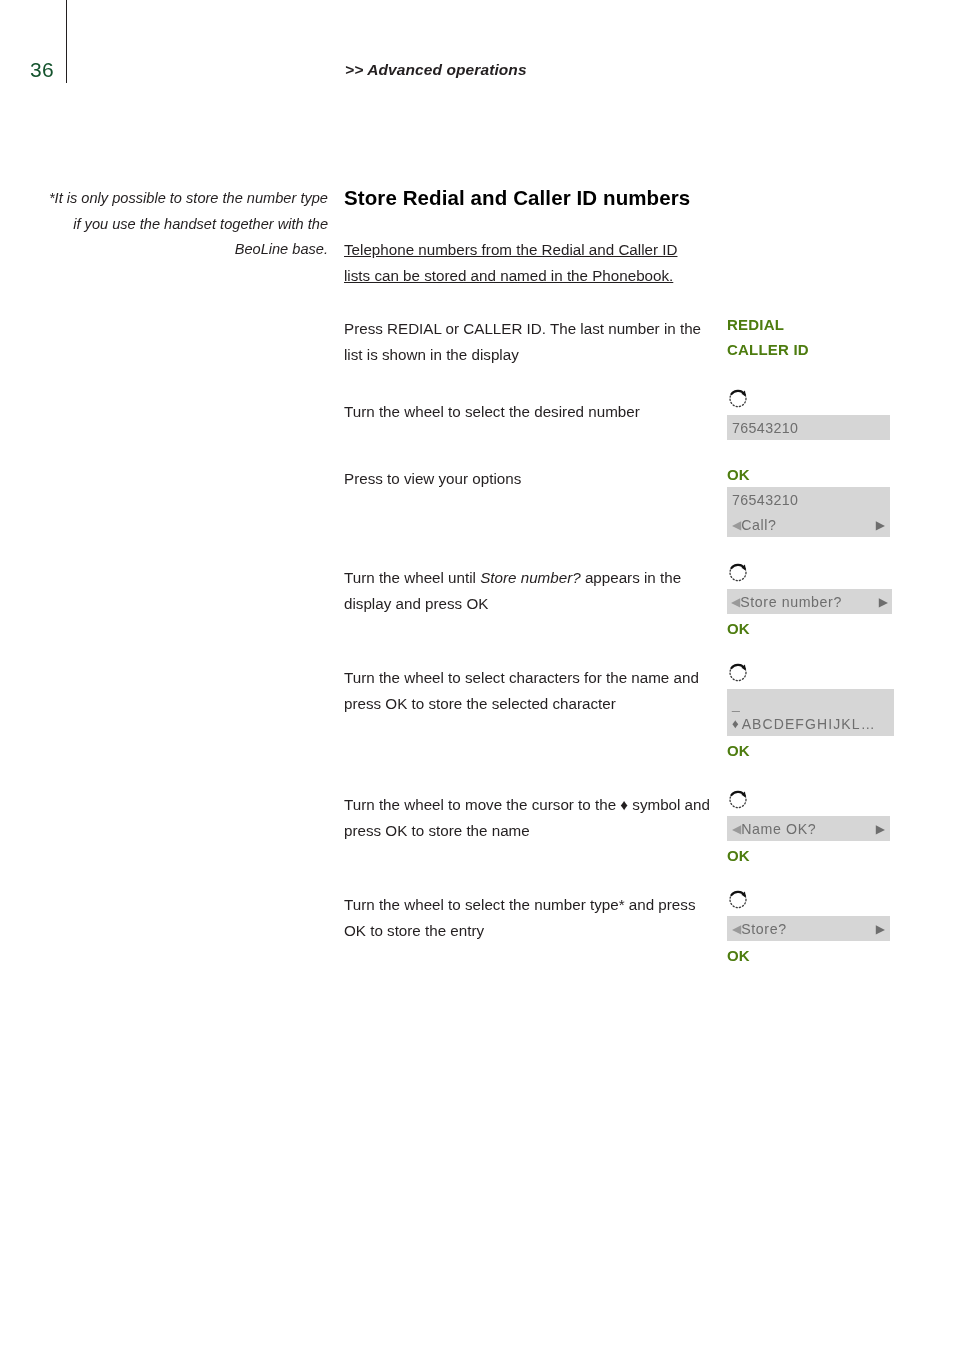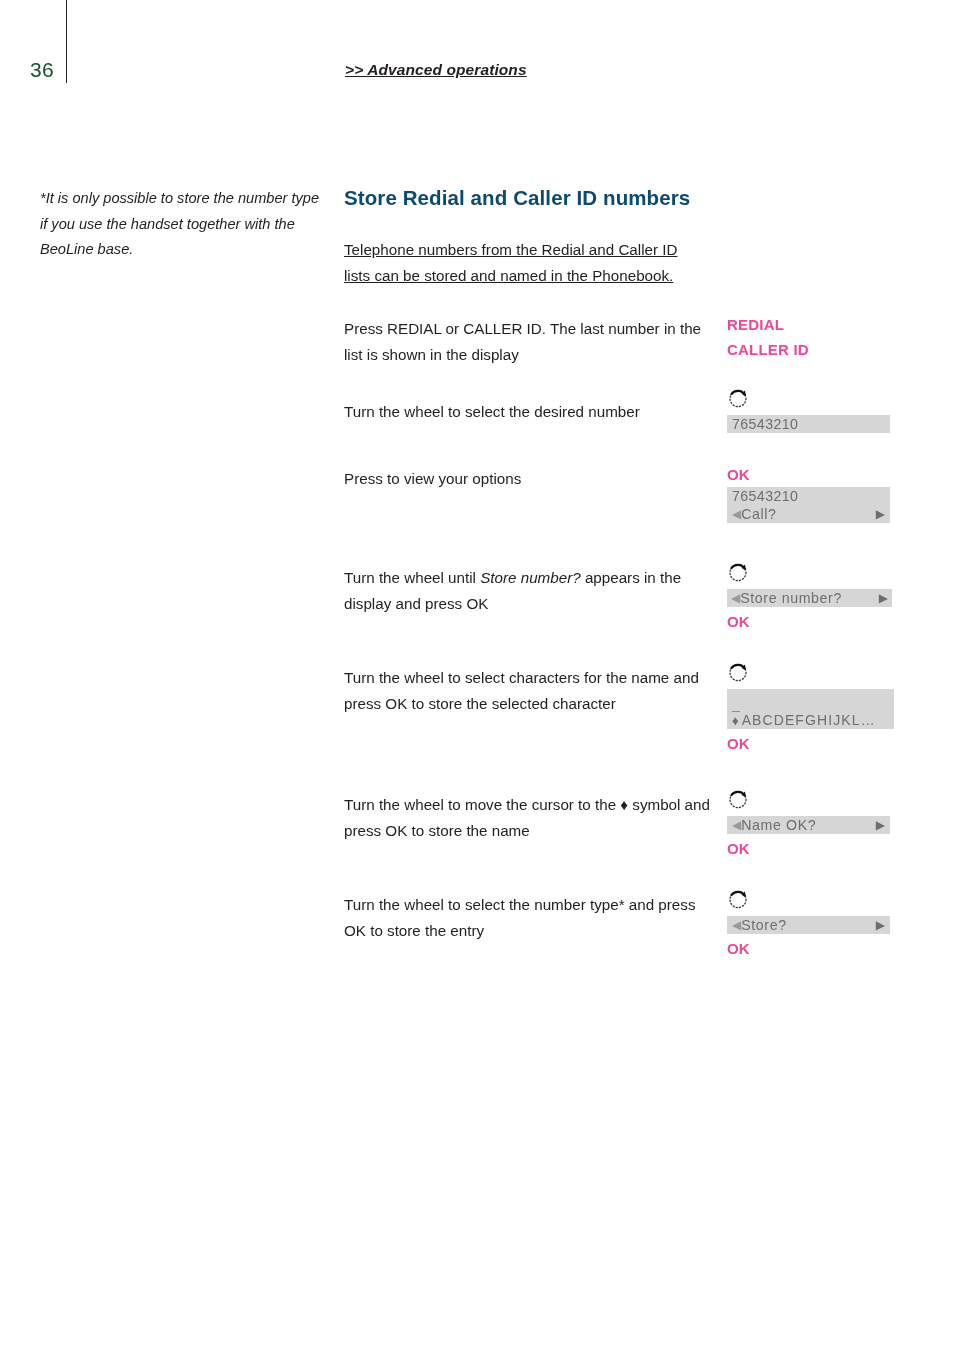--- a/index.html
+++ b/index.html
@@ -37,30 +37,29 @@
   .section-label {
     position: absolute;
     left: 345px;
     top: 60px;
     font-size: 15.5px;
     line-height: 20px;
     font-style: italic;
     font-weight: bold;
     color: #231f20;
     letter-spacing: 0.1px;
-    text-decoration: underline;
   }
 
   
   .footnote {
     position: absolute;
     left: 40px;
     top: 186px;
     width: 288px;
-    text-align: left;
+    text-align: right;
     font-style: italic;
     font-size: 14.6px;
     line-height: 25.5px;
     color: #231f20;
   }
 
   
   .main-col {
     position: absolute;
     left: 344px;
@@ -68,21 +67,21 @@
     width: 560px;
   }
   .heading {
     position: absolute;
     left: 0;
     top: 185px;
     font-size: 20.5px;
     line-height: 26px;
     font-weight: bold;
     letter-spacing: 0.1px;
-    color: #0c4a6e;
+    color: #000000;
   }
   .intro {
     position: absolute;
     left: 0;
     top: 237px;
     width: 340px;
     font-size: 15.2px;
     line-height: 25.5px;
     color: #231f20;
     text-decoration: underline;
@@ -109,40 +108,40 @@
     left: 383px;
     top: 0;
     width: 175px;
   }
 
   .key-label {
     font-size: 15px;
     line-height: 25px;
     font-weight: bold;
     letter-spacing: 0.2px;
-    color: #ec4899;
+    color: #4d7c0f;
   }
 
   
   .wheel-icon {
     display: block;
     width: 22px;
     height: 22px;
   }
 
   
   .display {
     background: #d6d6d6;
     width: 163px;
     box-sizing: border-box;
   }
   .display-row {
     display: flex;
     align-items: center;
-    height: 18px;
+    height: 25px;
     padding: 0 5px;
     box-sizing: border-box;
   }
   .display-text {
     font-size: 14.2px;
     color: #6e6e6e;
     letter-spacing: 0.6px;
     white-space: nowrap;
   }
   .display-text.number { letter-spacing: 0.4px; }

